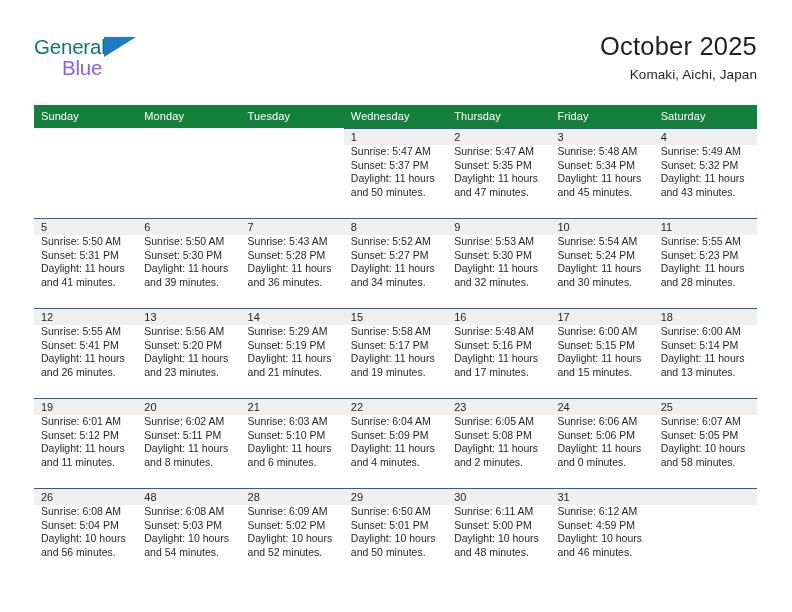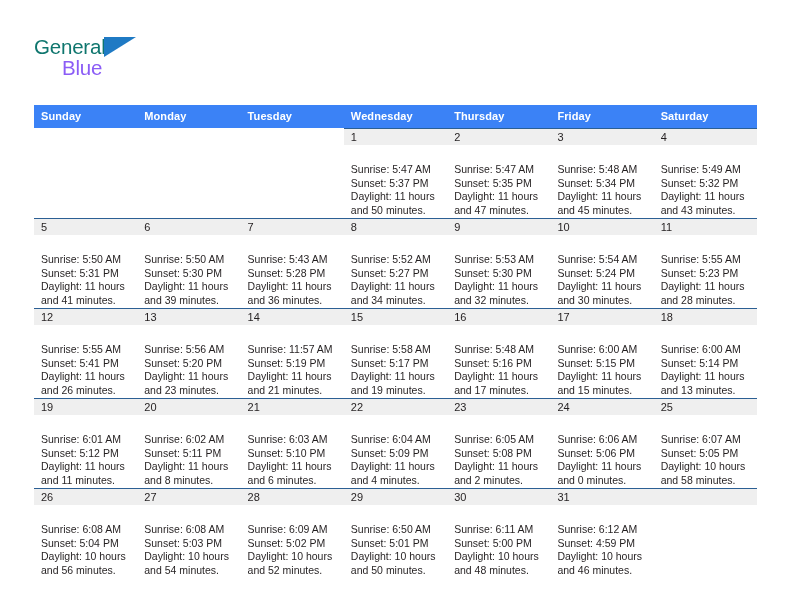--- a/index.html
+++ b/index.html
@@ -86,24 +86,24 @@
   
   .calendar {
     position: absolute;
     left: 34px;
     top: 105px;
     width: 723px;
     border-collapse: collapse;
     table-layout: fixed;
   }
   .calendar th {
-    background: #3b82f6;
+    background: #15803d;
     color: #ffffff;
     font-size: 11px;
-    font-weight: bold;
+    font-weight: normal;
     text-align: left;
     padding: 5px 0 6px 7px;
     height: 21px;
     letter-spacing: 0.1px;
   }
   .calendar td {
     width: 103.28px;
     height: 90px;
     vertical-align: top;
     padding: 0;
@@ -126,40 +126,44 @@
   .cell-empty .daynum-band {
     border-top: 1.4px solid #2b5f94;
     background: #efefef;
     height: 17px;
   }
   .cell-empty.no-rule .daynum-band {
     border-top: none;
     background: #ffffff;
   }
   .detail {
-    padding: 18px 6px 0 7px;
+    padding: 0 6px 0 7px;
     font-size: 10.5px;
     line-height: 13.6px;
     color: #231f20;
   }
   .detail div { white-space: nowrap; }
 </style>
 </head>
 <body>
 
 <div class="page">
 
   <div class="header">
 
     <div class="logo">
       <span class="logo-general">General</span>
       <span class="logo-tri"></span>
       <span class="logo-blue">Blue</span>
     </div>
 
+    <div class="title-block">
+      <div class="title-main">October 2025</div>
+      <div class="title-sub">Komaki, Aichi, Japan</div>
+    </div>
 
   </div>
 
   <table class="calendar">
     <thead>
       <tr id="weekday-row">
           <th>Sunday</th>
           <th>Monday</th>
           <th>Tuesday</th>
           <th>Wednesday</th>
@@ -329,21 +333,21 @@
                 <div>Sunset: 5:20 PM</div>
                 <div>Daylight: 11 hours</div>
                 <div>and 23 minutes.</div>
               </div>
             </div>
           </td>
           <td>
             <div class="cell-inner cell-filled">
               <div class="daynum-band">14</div>
               <div class="detail">
-                <div>Sunrise: 11:57 AM</div>
+                <div>Sunrise: 5:29 AM</div>
                 <div>Sunset: 5:19 PM</div>
                 <div>Daylight: 11 hours</div>
                 <div>and 21 minutes.</div>
               </div>
             </div>
           </td>
           <td>
             <div class="cell-inner cell-filled">
               <div class="daynum-band">15</div>
               <div class="detail">
@@ -474,21 +478,21 @@
               <div class="detail">
                 <div>Sunrise: 6:08 AM</div>
                 <div>Sunset: 5:04 PM</div>
                 <div>Daylight: 10 hours</div>
                 <div>and 56 minutes.</div>
               </div>
             </div>
           </td>
           <td>
             <div class="cell-inner cell-filled">
-              <div class="daynum-band">27</div>
+              <div class="daynum-band">48</div>
               <div class="detail">
                 <div>Sunrise: 6:08 AM</div>
                 <div>Sunset: 5:03 PM</div>
                 <div>Daylight: 10 hours</div>
                 <div>and 54 minutes.</div>
               </div>
             </div>
           </td>
           <td>
             <div class="cell-inner cell-filled">

